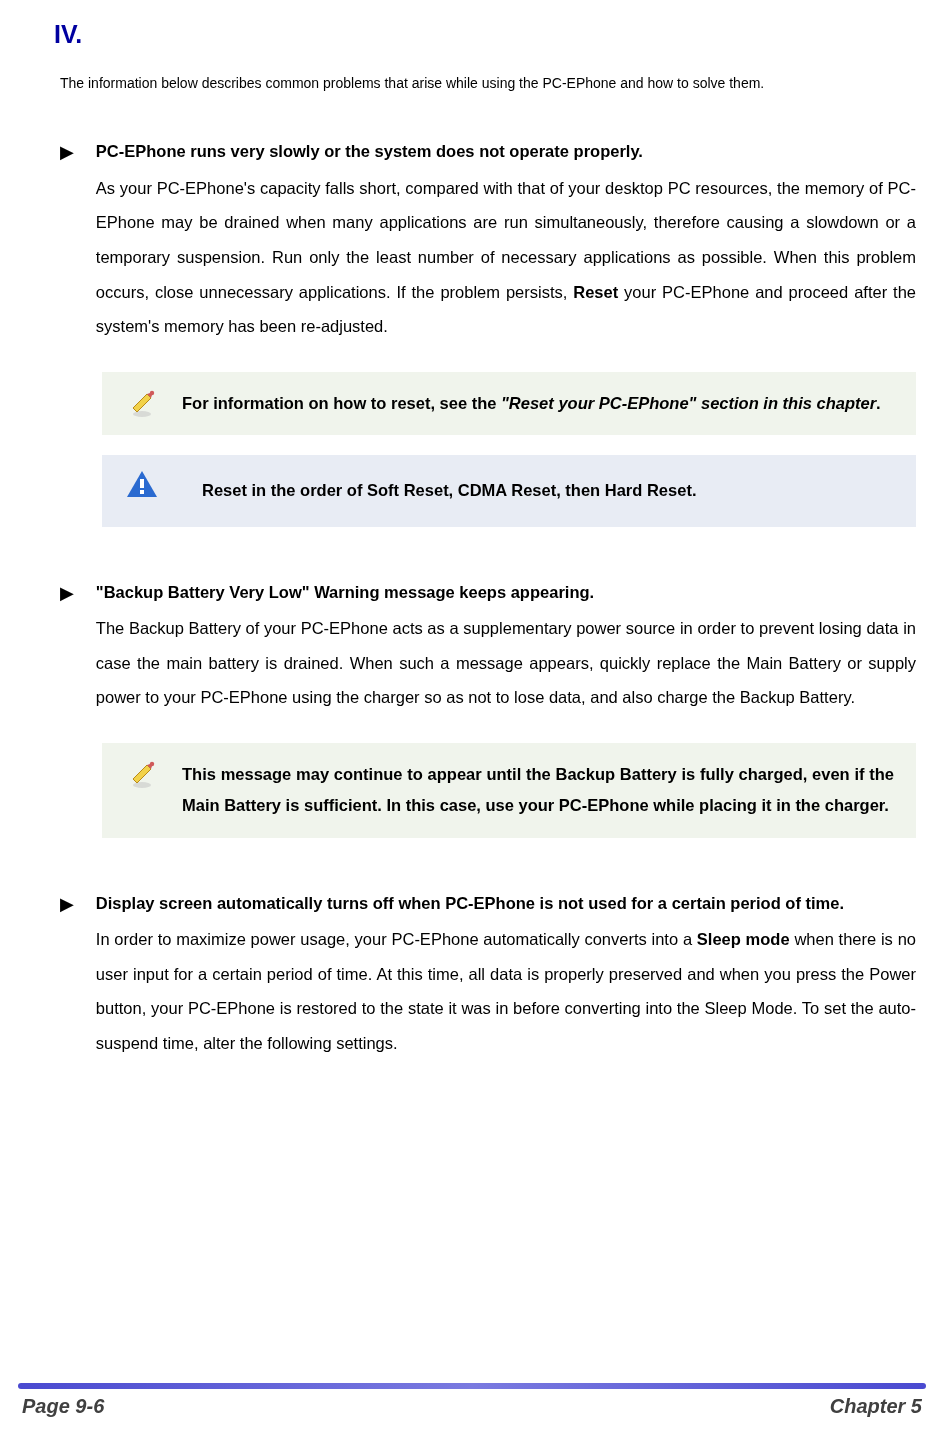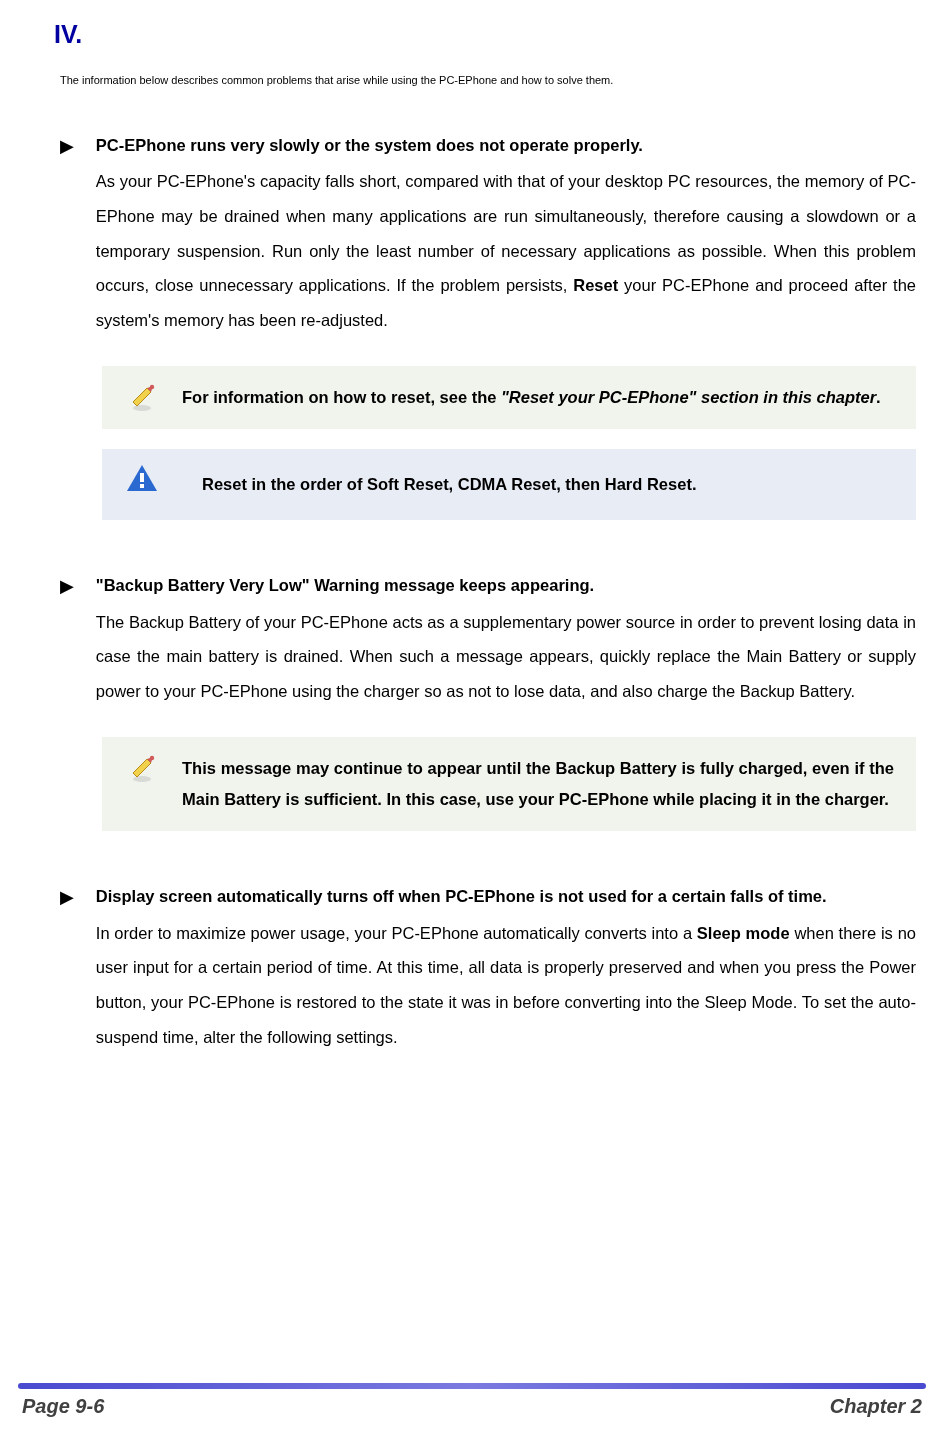--- a/index.html
+++ b/index.html
@@ -2,21 +2,21 @@
 <html><head>
 <meta charset="utf-8">
 <style>
   * { box-sizing: border-box; margin: 0; padding: 0; }
   html, body { width: 944px; height: 1444px; background: #fff; font-family: Arial, Helvetica, sans-serif; color: #000; }
   .page { position: relative; width: 944px; height: 1444px; padding: 20px 0 0 0; }
   .content { padding: 0 28px 0 54px; }
   .section-heading { display: flex; align-items: baseline; gap: 14px; color: #0000a0; font-weight: 700; font-size: 25px; margin-bottom: 20px; }
   .section-number { }
   .section-title { }
-  .intro { font-size: 11px; line-height: 2.1; text-align: justify; margin: 0 0 40px 6px; }
+  .intro { font-size: 14px; line-height: 2.1; text-align: justify; margin: 0 0 40px 6px; }
   .item { display: flex; gap: 22px; margin-left: 6px; margin-bottom: 28px; }
   .bullet { font-size: 18px; line-height: 1.6; flex: 0 0 auto; }
   .item-body { flex: 1; }
   .item-title { font-size: 16.5px; font-weight: 700; line-height: 1.6; margin-bottom: 6px; text-align: justify; }
   .item-para { font-size: 16.5px; line-height: 2.1; text-align: justify; }
   .item-para .bold { font-weight: 700; }
   .callout { margin: 20px 0 12px 48px; border-radius: 0; padding: 14px 22px; display: flex; align-items: flex-start; gap: 22px; }
   .callout.info { background: #f0f4ec; }
   .callout.warn { background: #e8ecf4; }
   .callout-icon { flex: 0 0 36px; display: flex; align-items: center; justify-content: center; }
@@ -93,27 +93,27 @@
         </svg>
       </div>
       <div class="callout-text">This message may continue to appear until the Backup Battery is fully charged, even if the Main Battery is sufficient. In this case, use your PC-EPhone while placing it in the charger.</div>
     </div>
 
     <div class="spacer-lg"></div>
 
     <div class="item">
       <span class="bullet">▶</span>
       <div class="item-body">
-        <p class="item-title">Display screen automatically turns off when PC-EPhone is not used for a certain falls of time.</p>
+        <p class="item-title">Display screen automatically turns off when PC-EPhone is not used for a certain period of time.</p>
         <p class="item-para"><span>In order to maximize power usage, your PC-EPhone automatically converts into a </span><span class="bold">Sleep mode</span><span> when there is no user input for a certain period of time. At this time, all data is properly preserved and when you press the Power button, your PC-EPhone is restored to the state it was in before converting into the Sleep Mode. To set the auto-suspend time, alter the following settings.</span></p>
       </div>
     </div>
 
   </div>
 
   <div class="footer">
     <div class="footer-bar"></div>
     <div class="footer-row">
       <span>Page 9-6</span>
-      <span>Chapter 2</span>
+      <span>Chapter 5</span>
     </div>
   </div>
 </div>
 
 </body></html>

